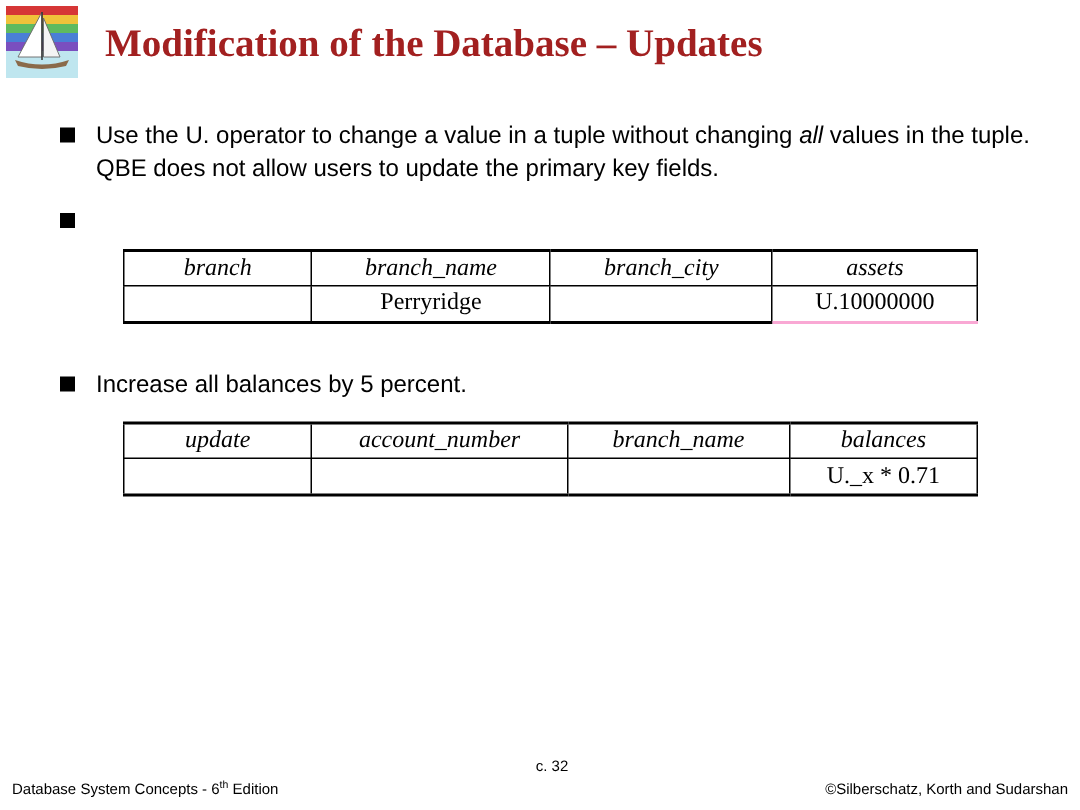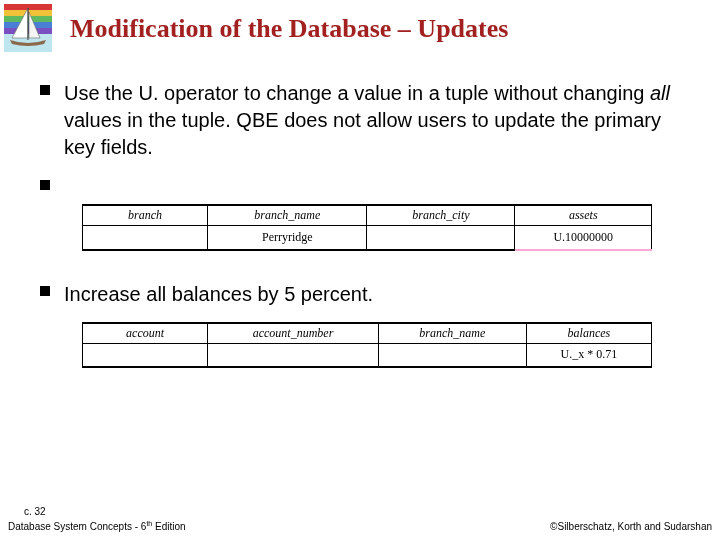--- a/index.html
+++ b/index.html
@@ -2,44 +2,44 @@
 <html><head>
 <meta charset="utf-8">
 <style>
   * { margin: 0; padding: 0; box-sizing: border-box; }
   html, body { width: 720px; height: 540px; font-family: Arial, Helvetica, sans-serif; background: #fff; }
   .slide { position: relative; width: 720px; height: 540px; padding: 0; }
   .logo { position: absolute; top: 4px; left: 4px; width: 48px; height: 48px; }
   .logo svg { width: 48px; height: 48px; display: block; }
   .title { position: absolute; top: 14px; left: 70px; right: 20px; font-size: 26px; font-weight: bold; color: #a22020; font-family: Georgia, "Times New Roman", serif; }
   .content { position: absolute; top: 80px; left: 40px; right: 30px; }
-  .bullet { display: flex; align-items: flex-start; margin-bottom: 14px; font-size: 20px; line-height: 1.35; color: #000; }
+  .bullet { display: flex; align-items: flex-start; margin-bottom: 14px; font-size: 16px; line-height: 1.35; color: #000; }
   .bullet .sq { width: 10px; height: 10px; background: #000; margin-top: 5px; margin-right: 14px; flex-shrink: 0; }
   .bullet .txt em { font-style: italic; }
   .tbl-wrap { margin: 4px 0 16px 42px; }
   table.qbe { border-collapse: collapse; width: 570px; }
   table.qbe th, table.qbe td {
     border-left: 1px solid #000;
     border-right: 1px solid #000;
     padding: 2px 8px;
     text-align: center;
     font-family: "Times New Roman", Georgia, serif;
-    font-size: 12px;
+    font-size: 16px;
     font-weight: normal;
   }
   table.qbe th { font-style: italic; }
   table.qbe thead tr th { border-top: 2px solid #000; }
   table.qbe thead tr th { border-bottom: 1px solid #000; }
   table.qbe tbody tr td {}
   table.qbe tbody tr:first-child td { }
   table.qbe { }
   table.qbe tr:first-child th:first-child,
   table.qbe tr:first-child td:first-child { }
   .footer { position: absolute; bottom: 8px; left: 8px; right: 8px; font-size: 10px; color: #000; display: flex; justify-content: space-between; align-items: baseline; }
-  .footer .center { position: absolute; left: 16px; right: 0; text-align: left; }
+  .footer .center { position: absolute; left: 16px; right: 0; text-align: center; }
   .footer .right { margin-left: auto; margin-top: 15px; }
   .footer sup { font-size: 7px; }
 </style>
 </head>
 <body>
 
 <div class="slide">
 
   <div class="logo">
     <svg viewBox="0 0 48 48">
@@ -96,21 +96,21 @@
 
     <div class="bullet">
       <span class="sq"></span>
       <span class="txt">Increase all balances by 5 percent.</span>
     </div>
 
     <div class="tbl-wrap">
       <table class="qbe">
         <thead>
           <tr>
-            <th style="width:22%">account</th>
+            <th style="width:22%">update</th>
             <th style="width:30%">account_number</th>
             <th style="width:26%">branch_name</th>
             <th style="width:22%">balances</th>
           </tr>
         </thead>
         <tbody>
           <tr>
             <td style="border-top:1px solid #000;border-bottom:2px solid #000;height:24px"></td>
             <td style="border-top:1px solid #000;border-bottom:2px solid #000"></td>
             <td style="border-top:1px solid #000;border-bottom:2px solid #000"></td>

